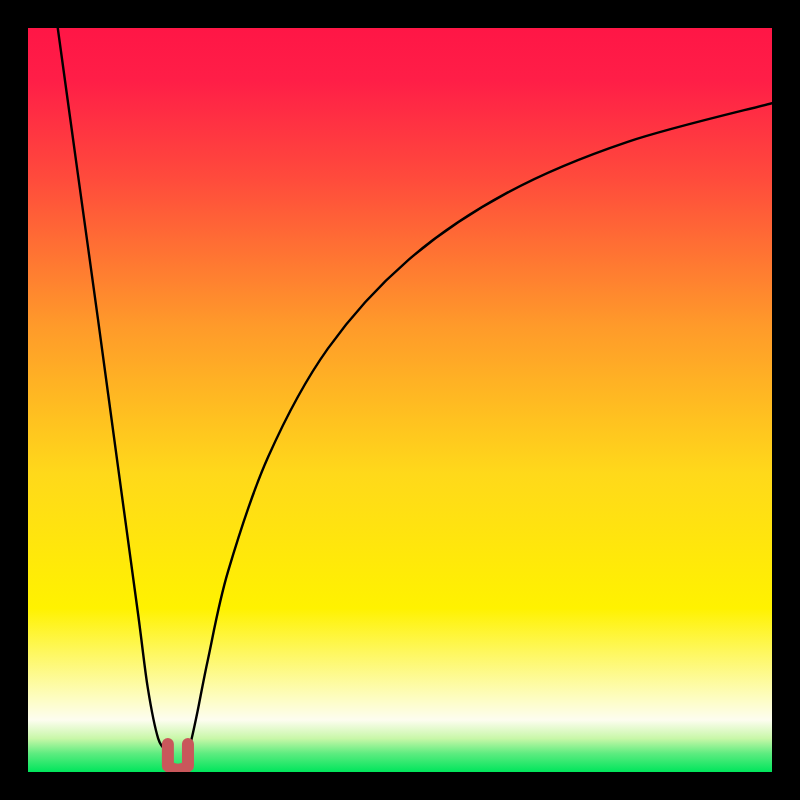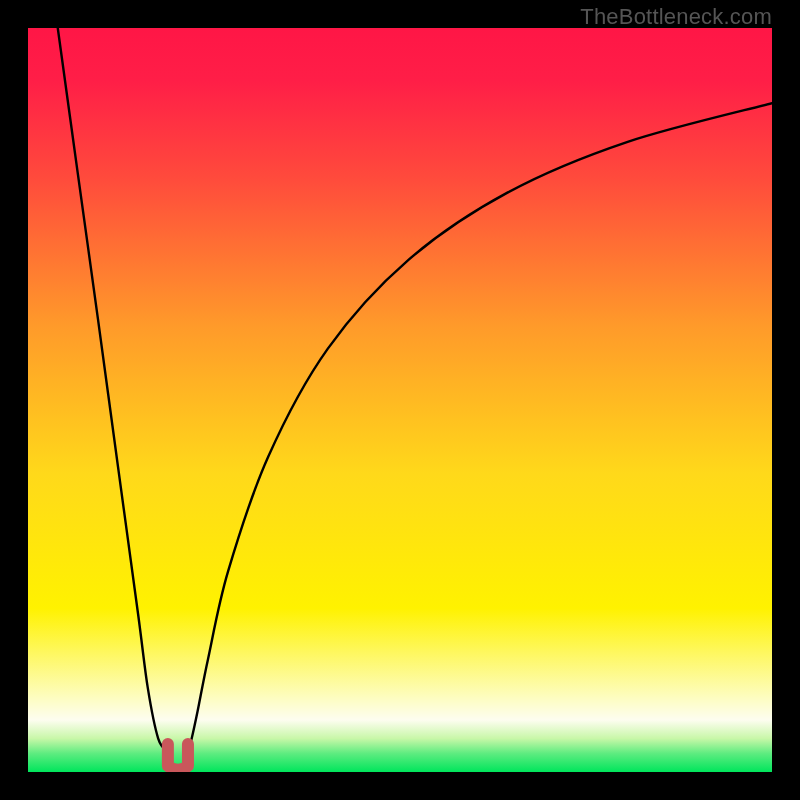--- a/index.html
+++ b/index.html
@@ -37,21 +37,20 @@
   }
   svg {
     display: block;
   }
 </style>
 </head>
 <body>
 
 <div class="frame">
 
-  <div class="watermark">TheBottleneck.com</div>
 
   <div class="plot-area">
     <svg id="chart-svg" width="744" height="744" viewBox="0 0 744 744">
       <defs>
         <linearGradient id="bg-grad" x1="0" y1="0" x2="0" y2="1">
             <stop offset="0%" stop-color="#ff1646"></stop>
             <stop offset="7.000000000000001%" stop-color="#ff1e47"></stop>
             <stop offset="20%" stop-color="#ff4a3c"></stop>
             <stop offset="40%" stop-color="#ff9a2a"></stop>
             <stop offset="60%" stop-color="#ffd91a"></stop>

